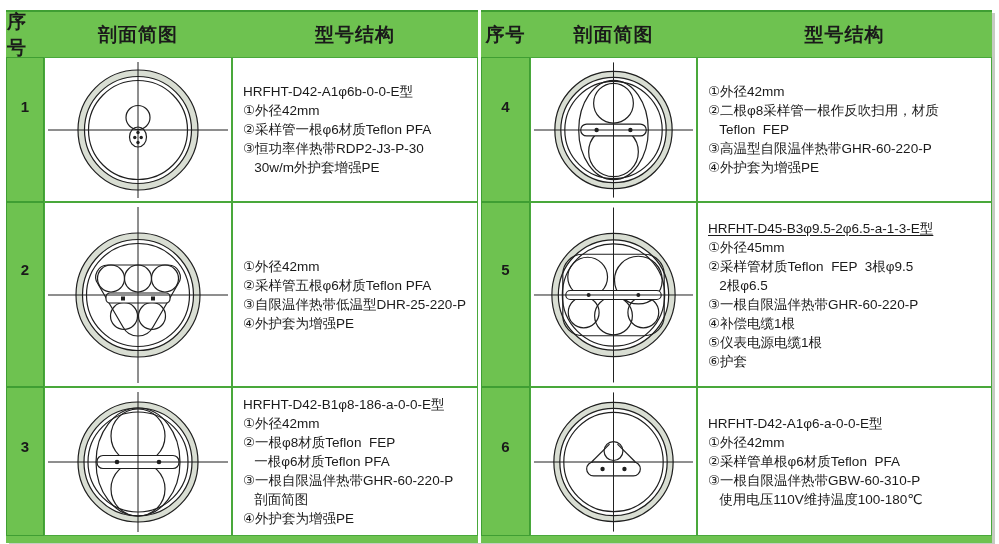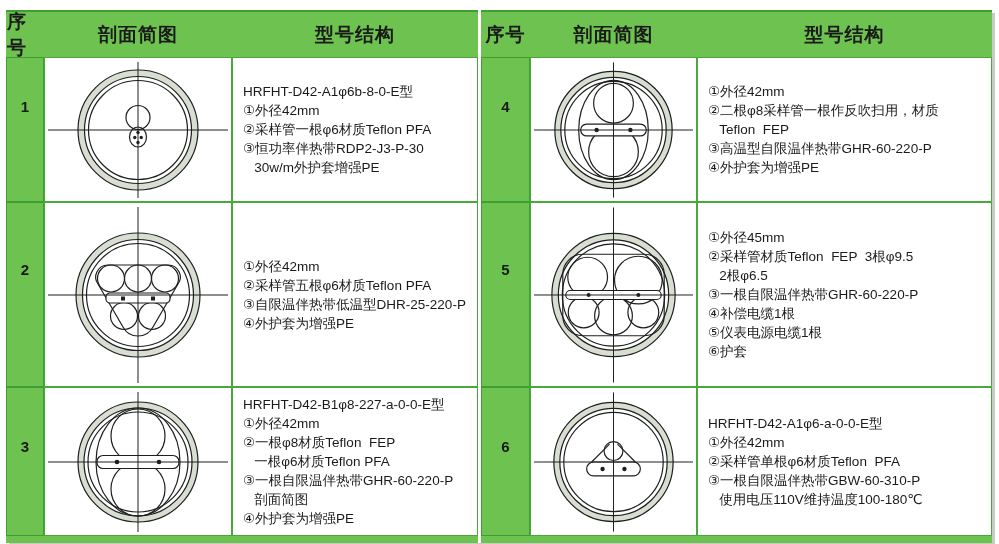--- a/index.html
+++ b/index.html
@@ -67,21 +67,21 @@
             <circle class="dot" cx="0" cy="2.5" r="1.7"></circle>
             <circle class="dot" cx="-3.2" cy="7.5" r="1.7"></circle>
             <circle class="dot" cx="3.2" cy="7.5" r="1.7"></circle>
             <circle class="dot" cx="0" cy="12.5" r="1.7"></circle>
           </g>
           <line class="cross" x1="93" y1="1" x2="93" y2="137"></line>
           <line class="cross" x1="3" y1="69" x2="183" y2="69"></line>
         </svg>
       </div>
       <div class="cell model-cell">
-        <div class="spec-title">HRFHT-D42-A1φ6b-8-0-E型</div>
+        <div class="spec-title">HRFHT-D42-A1φ6b-0-0-E型</div>
         <div><div class="spec-line">①外径42mm</div><div class="spec-line">②采样管一根φ6材质Teflon PFA</div><div class="spec-line">③恒功率伴热带RDP2-J3-P-30</div><div class="spec-line">   30w/m外护套增强PE</div></div>
       </div>
 
       <div class="cell num-cell pt-b">
         <span>2</span>
       </div>
       <div class="cell diagram-cell">
         <svg width="186" height="178" viewBox="0 0 186 178" aria-label="cross-section-five-tube-bundle-with-heater-band">
           <circle class="ring" cx="93" cy="89" r="58.5"></circle>
           <circle class="ln" cx="93" cy="89" r="62"></circle>
@@ -121,21 +121,21 @@
             <circle class="ln" cx="0" cy="27" r="27"></circle>
             <rect class="band" x="-41" y="-6.5" width="82" height="13" rx="6"></rect>
             <circle class="dot" cx="-21" cy="0" r="2.3"></circle>
             <circle class="dot" cx="21" cy="0" r="2.3"></circle>
           </g>
           <line class="cross" x1="93" y1="1" x2="93" y2="141"></line>
           <line class="cross" x1="3" y1="71" x2="183" y2="71"></line>
         </svg>
       </div>
       <div class="cell model-cell">
-        <div class="spec-title">HRFHT-D42-B1φ8-227-a-0-0-E型</div>
+        <div class="spec-title">HRFHT-D42-B1φ8-186-a-0-0-E型</div>
         <div><div class="spec-line">①外径42mm</div><div class="spec-line">②一根φ8材质Teflon  FEP</div><div class="spec-line">   一根φ6材质Teflon PFA</div><div class="spec-line">③一根自限温伴热带GHR-60-220-P</div><div class="spec-line">   剖面简图</div><div class="spec-line">④外护套为增强PE</div></div>
       </div>
     </section>
 
     <section class="spec-table t-right">
       <div class="th">序号</div>
       <div class="th">剖面简图</div>
       <div class="th">型号结构</div>
 
       <div class="cell num-cell pt-a">
@@ -181,20 +181,21 @@
             <circle class="ln" cx="30" cy="17.5" r="15.5"></circle>
             <rect class="band" x="-48" y="-4.5" width="96" height="9" rx="4.5"></rect>
             <circle class="dot" cx="-25" cy="0" r="2"></circle>
             <circle class="dot" cx="25" cy="0" r="2"></circle>
           </g>
           <line class="cross" x1="83" y1="1" x2="83" y2="177"></line>
           <line class="cross" x1="3" y1="89" x2="163" y2="89"></line>
         </svg>
       </div>
       <div class="cell model-cell">
+        <div class="spec-title underline">HRFHT-D45-B3φ9.5-2φ6.5-a-1-3-E型</div>
         <div><div class="spec-line">①外径45mm</div><div class="spec-line">②采样管材质Teflon  FEP  3根φ9.5</div><div class="spec-line">   2根φ6.5</div><div class="spec-line">③一根自限温伴热带GHR-60-220-P</div><div class="spec-line">④补偿电缆1根</div><div class="spec-line">⑤仪表电源电缆1根</div><div class="spec-line">⑥护套</div></div>
       </div>
 
       <div class="cell num-cell pt-c">
         <span>6</span>
       </div>
       <div class="cell diagram-cell">
         <svg width="166" height="142" viewBox="0 0 166 142" aria-label="cross-section-one-tube-triangle-heater">
           <circle class="ring" cx="83" cy="71" r="57"></circle>
           <circle class="ln" cx="83" cy="71" r="60"></circle>

